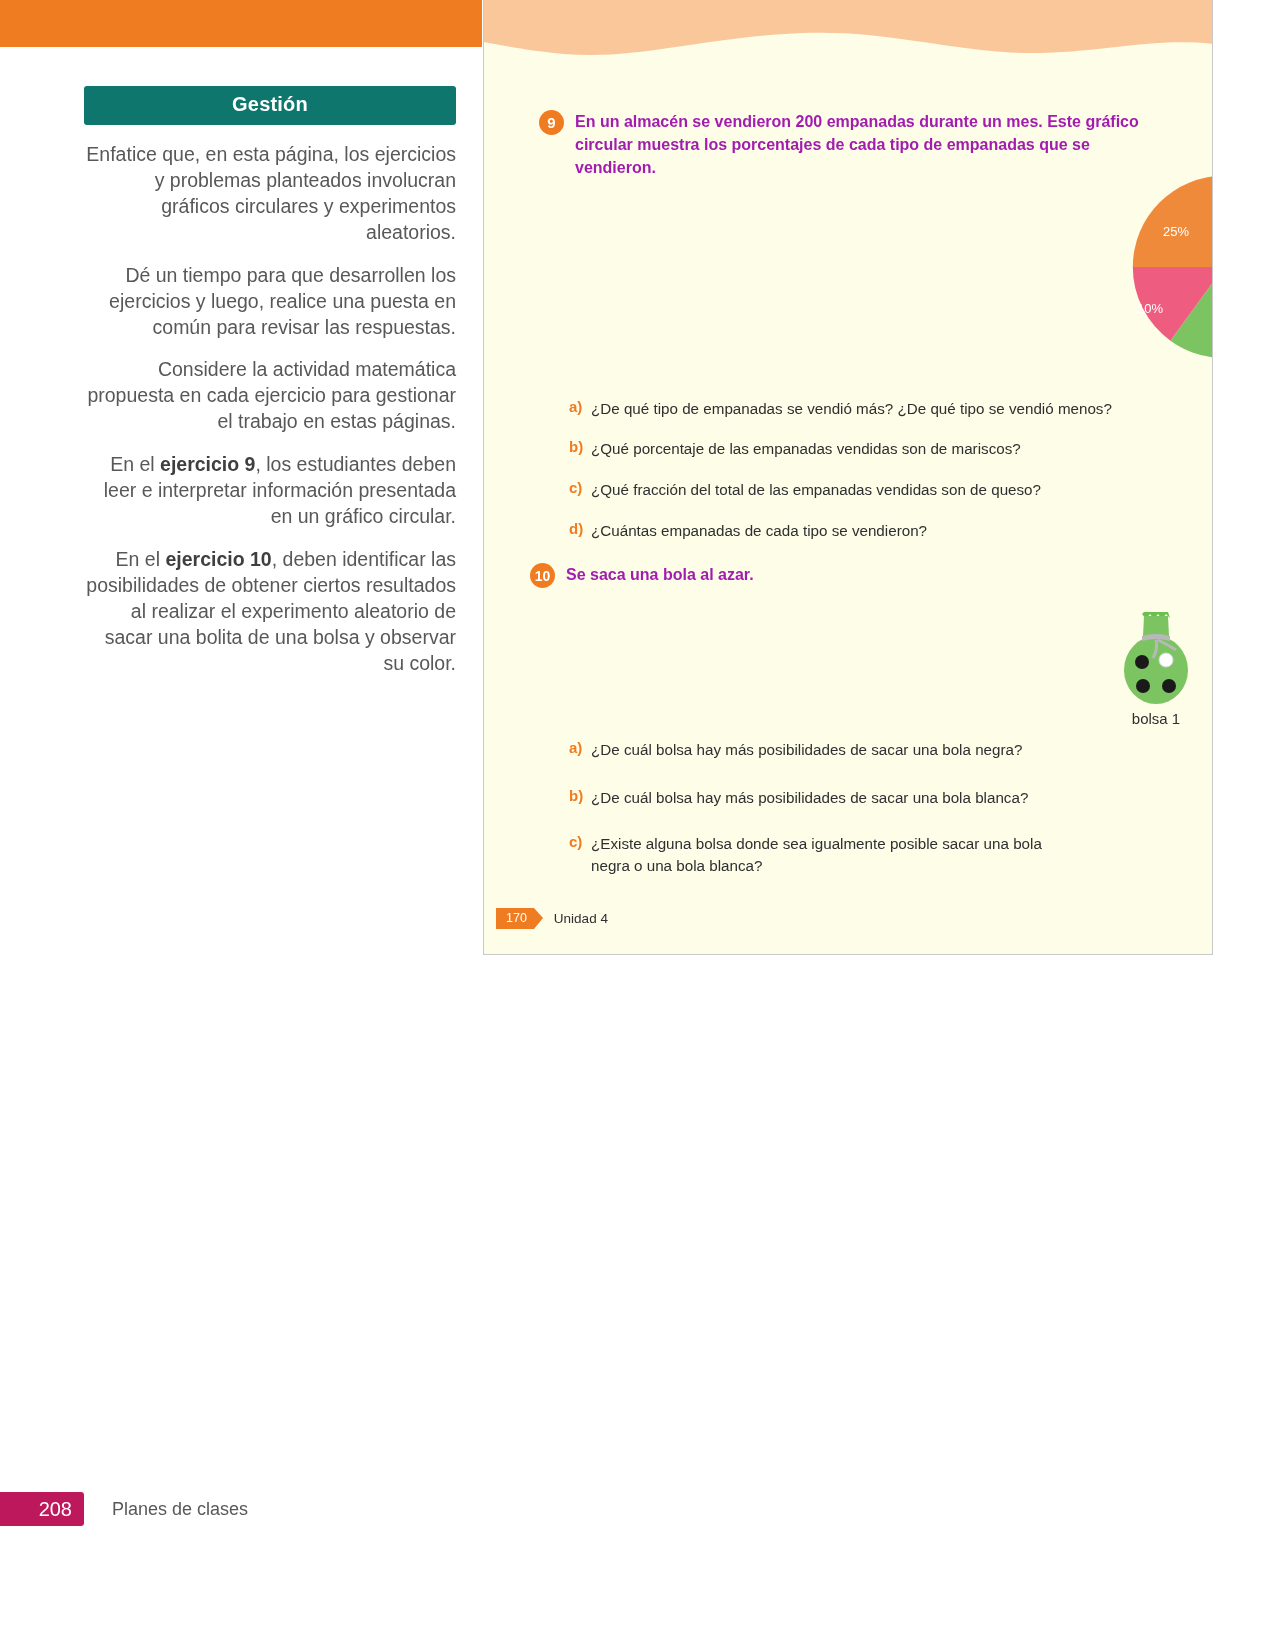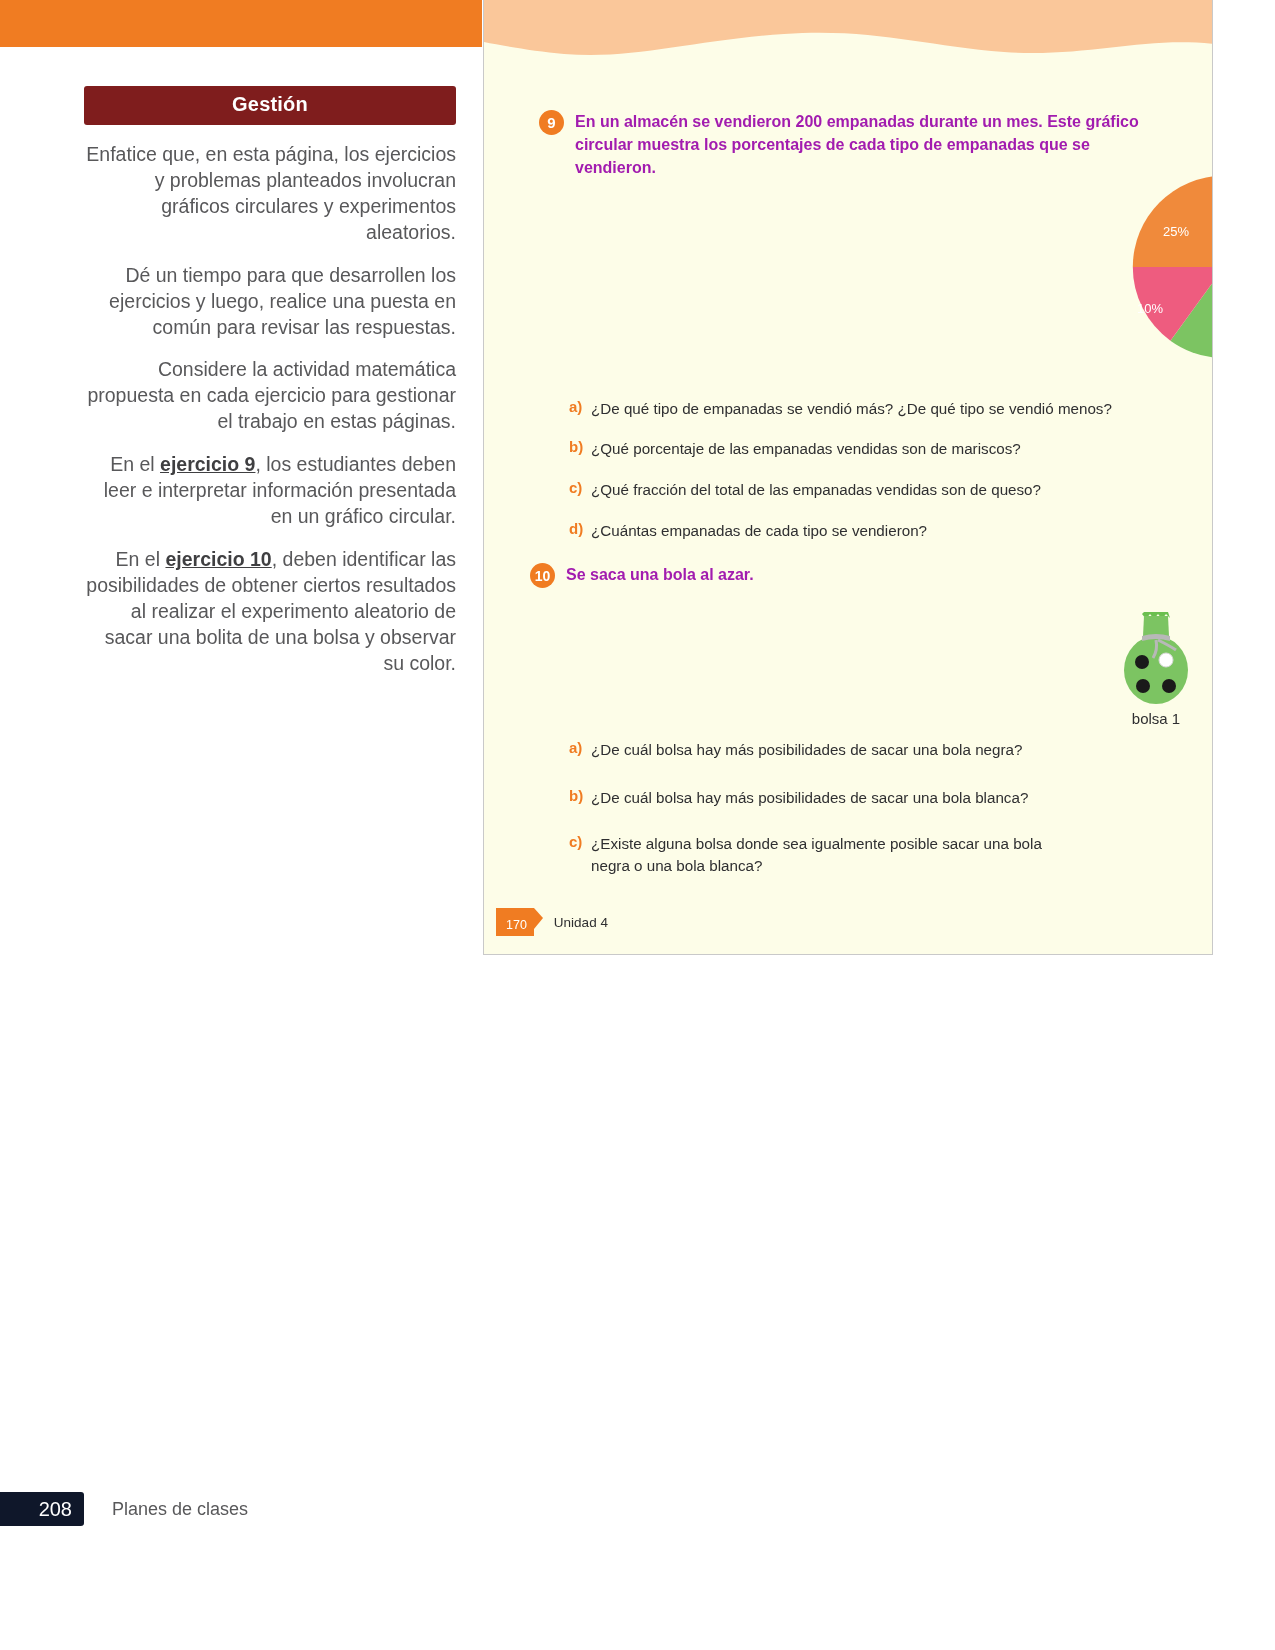--- a/index.html
+++ b/index.html
@@ -41,37 +41,37 @@
     overflow: hidden;
   }
 
   
   .left-col {
     position: absolute;
     left: 84px; top: 86px;
     width: 372px;
   }
   .gestion-head {
-    background: #7f1d1d;
+    background: #0f766e;
     color: #ffffff;
     font-size: 20px;
     font-weight: bold;
     text-align: center;
     padding: 7px 0 9px 0;
     border-radius: 3px;
     letter-spacing: .2px;
   }
   .left-col p {
     color: #58585a;
     font-size: 19.5px;
     line-height: 1.33;
     margin: 17px 0 0 0;
     text-align: right;
   }
-  .left-col p b { color: #3f3f41; font-weight: bold; text-decoration: underline; }
+  .left-col p b { color: #3f3f41; font-weight: bold; }
 
   
   .content {
     position: absolute;
     left: 0; top: 0;
     width: 730px;
   }
   .ex-row {
     position: absolute;
     display: flex;
@@ -140,21 +140,21 @@
     font-size: 15px;
     margin-top: 2px;
   }
 
   
   .pg-foot { position: absolute; left: 496px; top: 908px; display: flex; align-items: center; }
   .pg-num-tag {
     background: #f07c22;
     color: #ffffff;
     font-size: 12.5px;
-    padding: 10px 7px 4px 10px;
+    padding: 3px 7px 4px 10px;
     position: relative;
   }
   .pg-num-tag::after {
     content: "";
     position: absolute;
     right: -9px; top: 0;
     border-top: 10px solid transparent;
     border-bottom: 11px solid transparent;
     border-left: 9px solid #f07c22;
   }
@@ -165,21 +165,21 @@
   }
 
   
   .book-foot {
     position: absolute;
     left: 0; top: 1492px;
     display: flex;
     align-items: center;
   }
   .book-foot-tag {
-    background: #0f172a;
+    background: #be185d;
     color: #ffffff;
     font-size: 20px;
     width: 84px;
     height: 34px;
     display: flex;
     align-items: center;
     justify-content: flex-end;
     padding-right: 12px;
     box-sizing: border-box;
     border-radius: 0 3px 3px 0;

